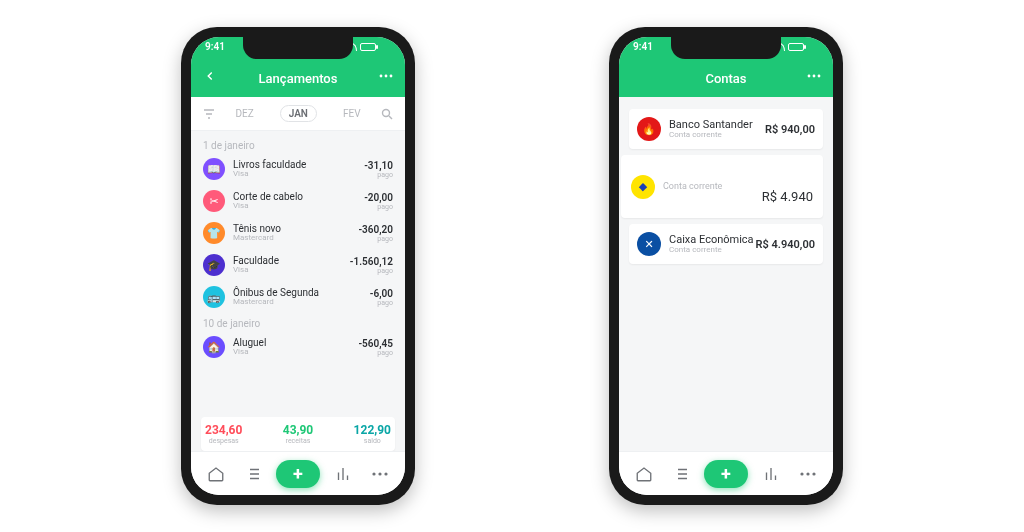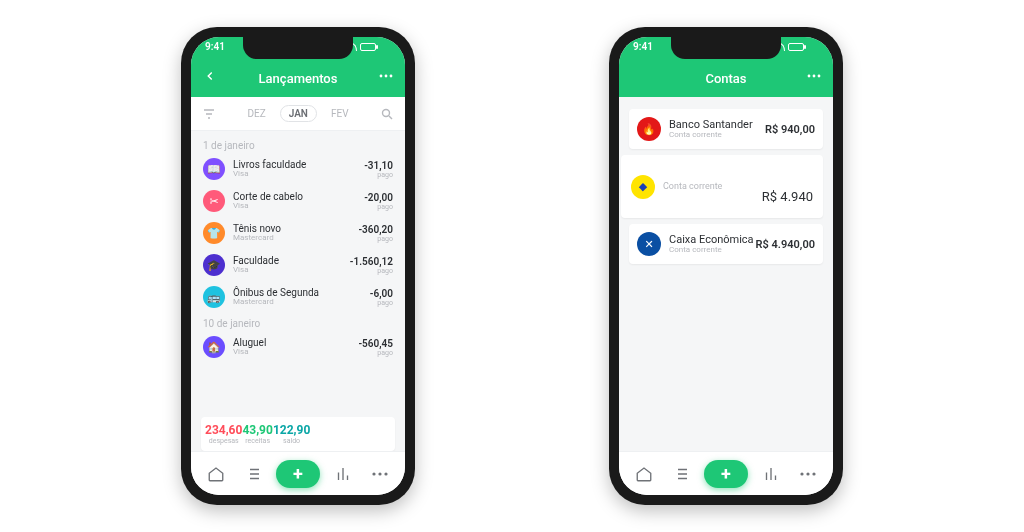--- a/index.html
+++ b/index.html
@@ -26,39 +26,39 @@
   .wifi{width:11px;height:8px;border-radius:50% 50% 0 0/100% 100% 0 0;border:1.3px solid #fff;border-bottom:none;}
   .batt{width:16px;height:8px;border:1px solid #fff;border-radius:2px;position:relative;}
   .batt::after{content:"";position:absolute;right:-3px;top:1px;width:2px;height:4px;background:#fff;border-radius:1px;}
 
   .header{background:var(--green);color:#fff;height:60px;padding-top:22px;display:flex;align-items:center;justify-content:center;position:relative;}
   .header .title{font-size:13px;font-weight:500;}
   .hbtn{position:absolute;top:30px;width:18px;height:18px;display:flex;align-items:center;justify-content:center;color:#fff;}
   .hbtn.left{left:10px;}
   .hbtn.right{right:10px;}
 
-  .monthbar{background:#fff;height:34px;display:flex;align-items:center;justify-content:center;gap:14px;font-size:10px;color:var(--muted);border-bottom:1px solid #eef0f2;position:relative;}
+  .monthbar{background:#fff;height:34px;display:flex;align-items:center;justify-content:center;gap:26px;font-size:10px;color:var(--muted);border-bottom:1px solid #eef0f2;position:relative;}
   .monthbar .pill{border:1px solid #e1e3e6;border-radius:10px;padding:2px 8px;color:#6b6e73;font-weight:600;}
   .monthbar .side{position:absolute;top:0;height:100%;width:28px;display:flex;align-items:center;justify-content:center;color:var(--muted);}
   .monthbar .side.left{left:4px;}
   .monthbar .side.right{right:4px;}
 
   .content{position:absolute;top:94px;bottom:74px;left:0;right:0;overflow:hidden;padding:4px 10px 0;}
   .content2{position:absolute;top:60px;bottom:74px;left:0;right:0;overflow:hidden;padding:6px 8px 0;}
   .sect{font-size:10px;color:var(--muted);margin:5px 2px 2px;}
   .row{display:flex;align-items:center;padding:5px 2px;}
   .ico{width:22px;height:22px;border-radius:50%;margin-right:8px;flex:0 0 22px;display:flex;align-items:center;justify-content:center;color:#fff;font-size:11px;}
   .meta{flex:1;min-width:0;}
   .name{font-size:10px;color:var(--text);font-weight:400;line-height:1.1;}
   .sub{font-size:8px;color:var(--muted);line-height:1.1;}
   .amt{text-align:right;}
   .amt .v{font-size:10px;color:var(--text);font-weight:600;}
   .amt .s{font-size:7px;color:var(--muted);}
 
-  .summary{position:absolute;bottom:44px;left:10px;right:10px;background:#fff;border-radius:4px;box-shadow:0 1px 2px rgba(0,0,0,.06);display:flex;justify-content:flex-start;padding:6px 4px;}
+  .summary{position:absolute;bottom:44px;left:10px;right:10px;background:#fff;border-radius:4px;box-shadow:0 1px 2px rgba(0,0,0,.06);display:flex;justify-content:space-between;padding:6px 4px;}
   .summary .col{text-align:center;}
   .summary .val{font-size:12px;font-weight:700;}
   .summary .lab{font-size:7px;color:var(--muted);}
   .summary .c1 .val{color:var(--red);}
   .summary .c2 .val{color:var(--green);}
   .summary .c3 .val{color:var(--teal);}
 
   .tabbar{position:absolute;bottom:0;left:0;right:0;height:44px;background:#fff;border-top:1px solid #eef0f2;display:flex;align-items:center;justify-content:space-around;padding:0 6px;}
   .tbtn{width:30px;height:30px;display:flex;align-items:center;justify-content:center;color:#6f7277;}
   .fab{width:44px;height:28px;border-radius:16px;background:var(--green);color:#fff;display:flex;align-items:center;justify-content:center;font-size:18px;font-weight:700;box-shadow:0 2px 6px rgba(30,199,118,.5);}

